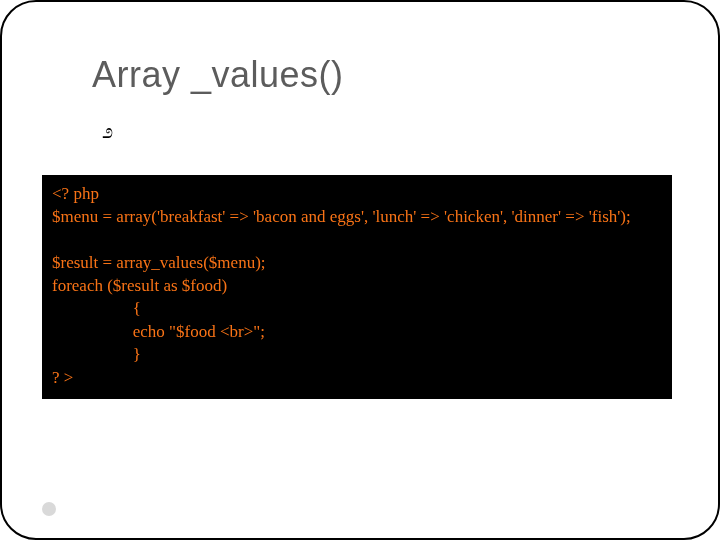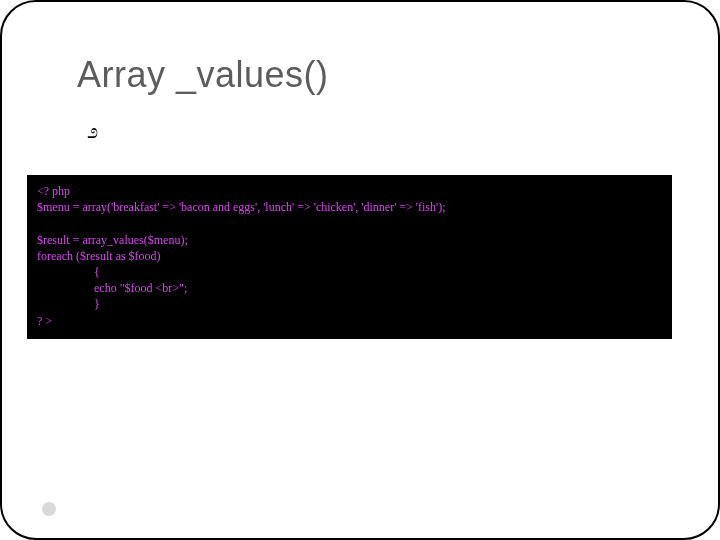--- a/index.html
+++ b/index.html
@@ -4,21 +4,21 @@
 <style>
   * { margin: 0; padding: 0; box-sizing: border-box; }
   html, body { width: 720px; height: 540px; background: #fff; font-family: Arial, Helvetica, sans-serif; }
   .slide {
     position: relative;
     width: 720px;
     height: 540px;
     background: #ffffff;
     border: 2px solid #000;
     border-radius: 36px;
-    padding: 52px 52px 40px 41px;
+    padding: 52px 52px 40px 56px;
   }
   .title {
     font-size: 36px;
     font-weight: 400;
     color: #5c5c5c;
     margin-bottom: 22px;
     letter-spacing: 0.5px;
     margin-left: 34px;
   }
   .bullet-row {
@@ -34,23 +34,23 @@
     position: relative;
     top: 2px;
   }
   .bullet-text {
     font-size: 23px;
     font-family: "Times New Roman", Times, serif;
     color: #000;
   }
   .code-block {
     background: #000;
-    color: #d946ef;
+    color: #f97316;
     font-family: "Times New Roman", Times, serif;
-    font-size: 12px;
+    font-size: 17px;
     line-height: 1.35;
     padding: 8px 10px 10px 10px;
     margin-left: -16px;
     margin-right: -6px;
     white-space: pre;
     overflow: hidden;
   }
   .page-dot {
     position: absolute;
     left: 40px;

